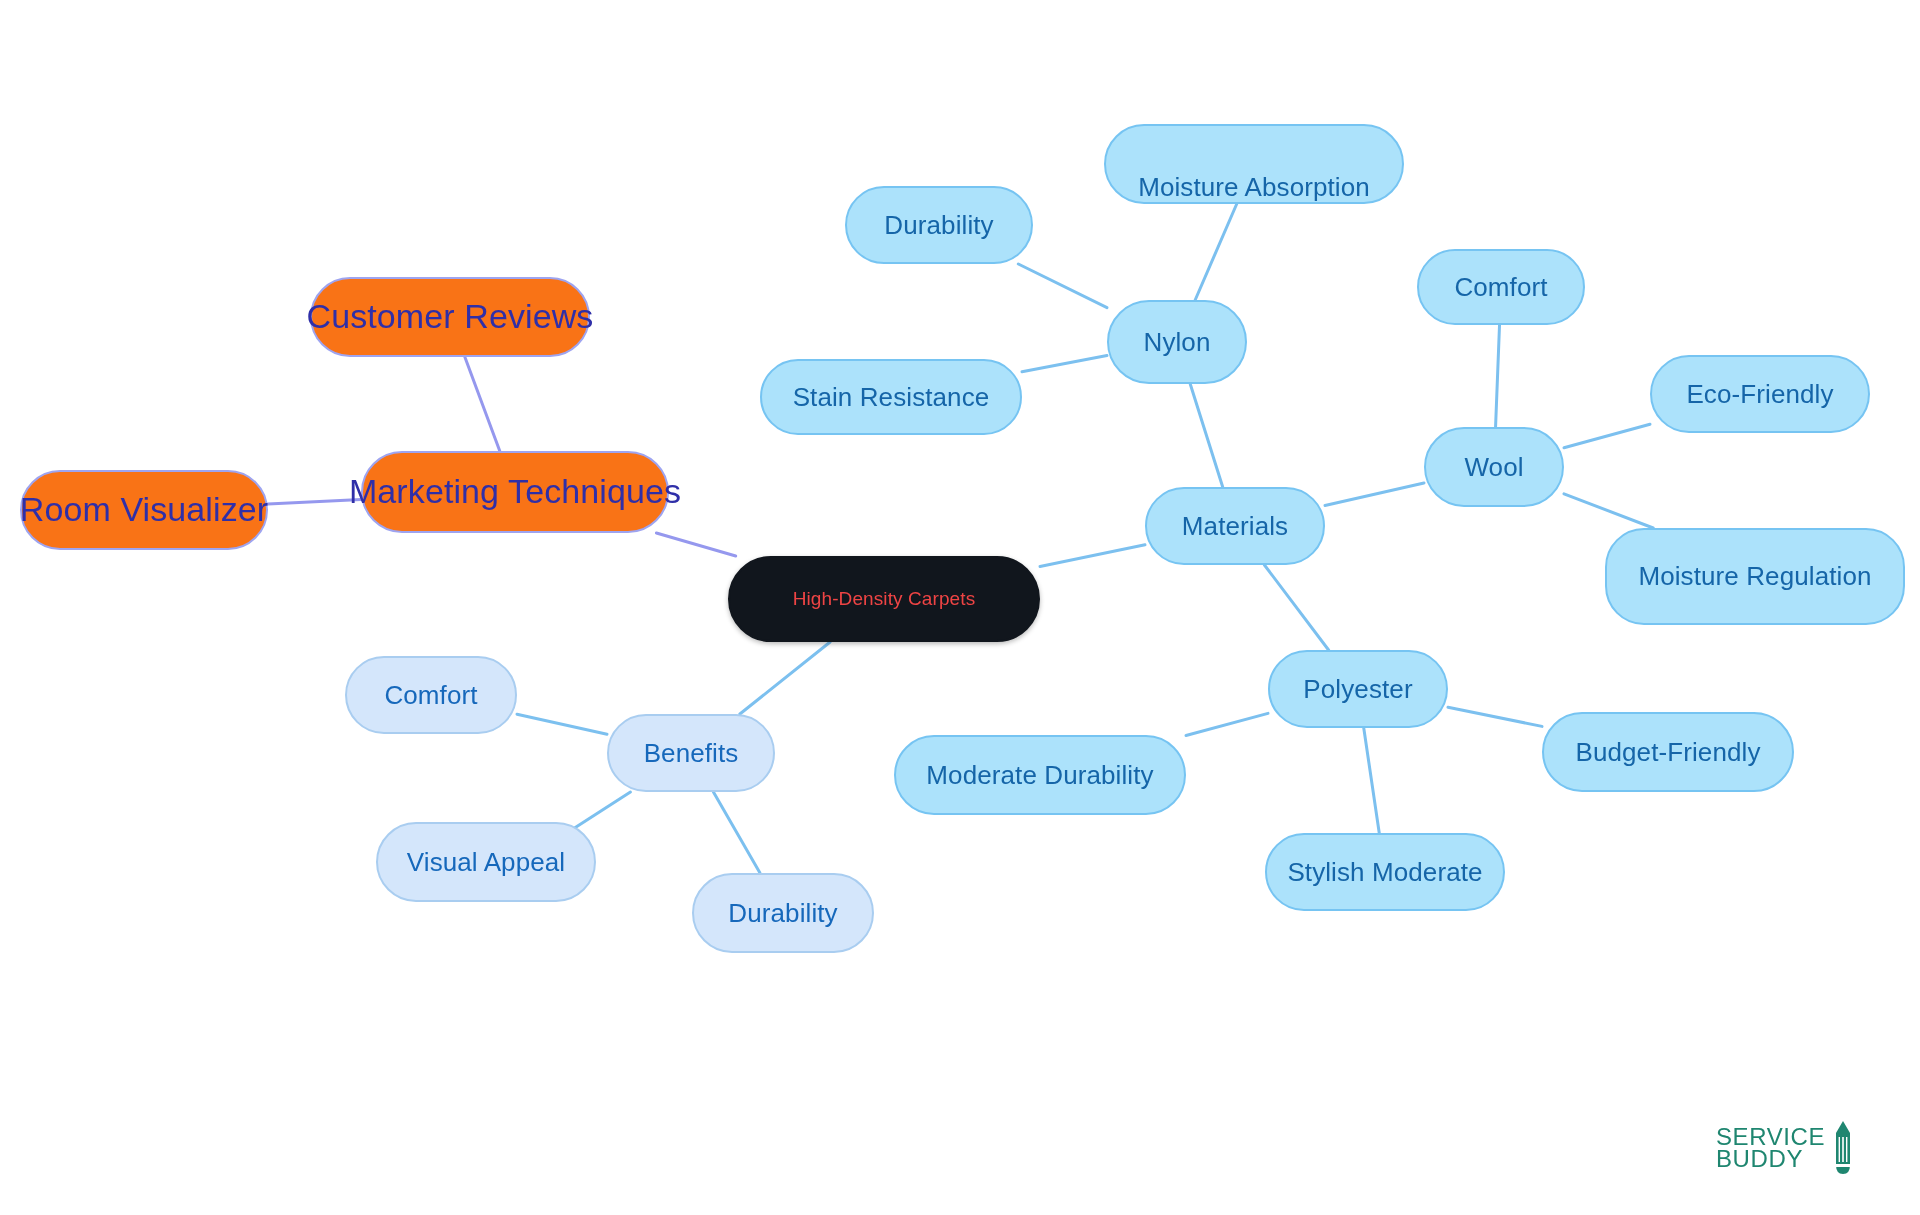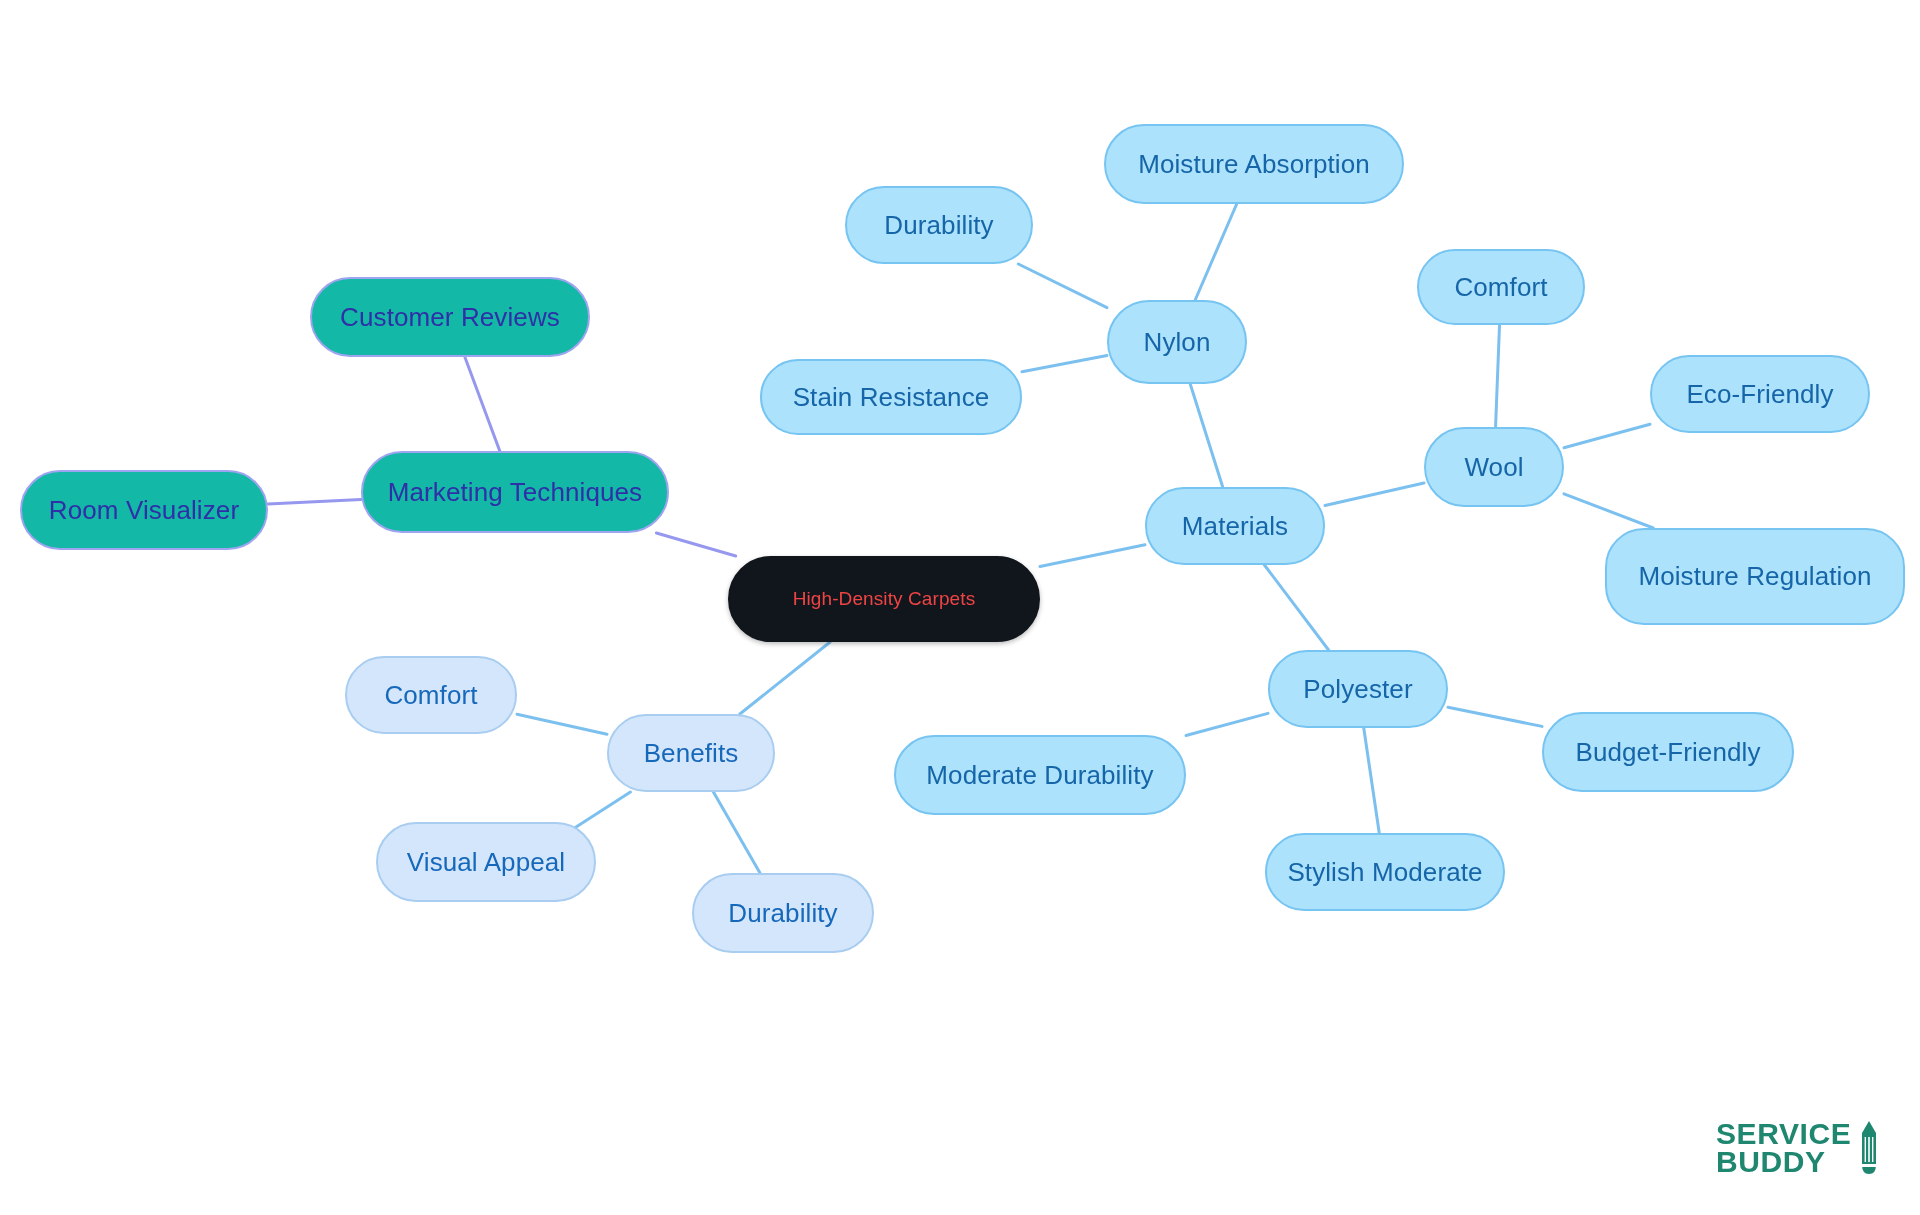--- a/index.html
+++ b/index.html
@@ -56,37 +56,37 @@
     color: #1565a8;
     font-size: 26px;
   }
   .node.blue-light {
     background: #d4e6fb;
     border-color: #a9cdf0;
     color: #1668bb;
     font-size: 26px;
   }
   .node.purple {
-    background: #14b8a6;
+    background: #f97316;
     border-color: #9ea4f0;
     color: #2f2fa8;
-    font-size: 26px;
+    font-size: 34px;
   }
   #logo {
     position: absolute;
     display: flex;
     align-items: center;
     gap: 8px;
   }
   #logo-text {
     display: flex;
     flex-direction: column;
     line-height: 0.92;
-    font-weight: 700;
-    font-size: 30px;
+    font-weight: 400;
+    font-size: 24px;
     letter-spacing: 0.6px;
   }
   #logo-text span { display: block; }
   #pencil-icon { display: block; }
 </style>
 </head>
 <body>
 
 <div id="canvas">
   <svg id="edge-layer" viewBox="0 0 1920 1215" width="1920" height="1215">
@@ -117,21 +117,21 @@
       </div>
       <div class="node blue-mid" style="left: 1145px; top: 487px; width: 180px; height: 78px; border-radius: 39px;">
         <span>Materials</span>
       </div>
       <div class="node blue-mid" style="left: 1107px; top: 300px; width: 140px; height: 84px; border-radius: 42px; justify-content: center;">
         <span>Nylon</span>
       </div>
       <div class="node blue-mid" style="left: 845px; top: 186px; width: 188px; height: 78px; border-radius: 39px;">
         <span>Durability</span>
       </div>
-      <div class="node blue-mid" style="left: 1104px; top: 124px; width: 300px; height: 80px; border-radius: 40px;">
+      <div class="node blue-mid" style="left: 1104px; top: 124px; width: 300px; height: 80px; border-radius: 40px; align-items: flex-end;">
         <span>Moisture Absorption</span>
       </div>
       <div class="node blue-mid" style="left: 760px; top: 359px; width: 262px; height: 76px; border-radius: 38px;">
         <span>Stain Resistance</span>
       </div>
       <div class="node blue-mid" style="left: 1424px; top: 427px; width: 140px; height: 80px; border-radius: 40px; text-align: center;">
         <span>Wool</span>
       </div>
       <div class="node blue-mid" style="left: 1417px; top: 249px; width: 168px; height: 76px; border-radius: 38px;">
         <span>Comfort</span>

